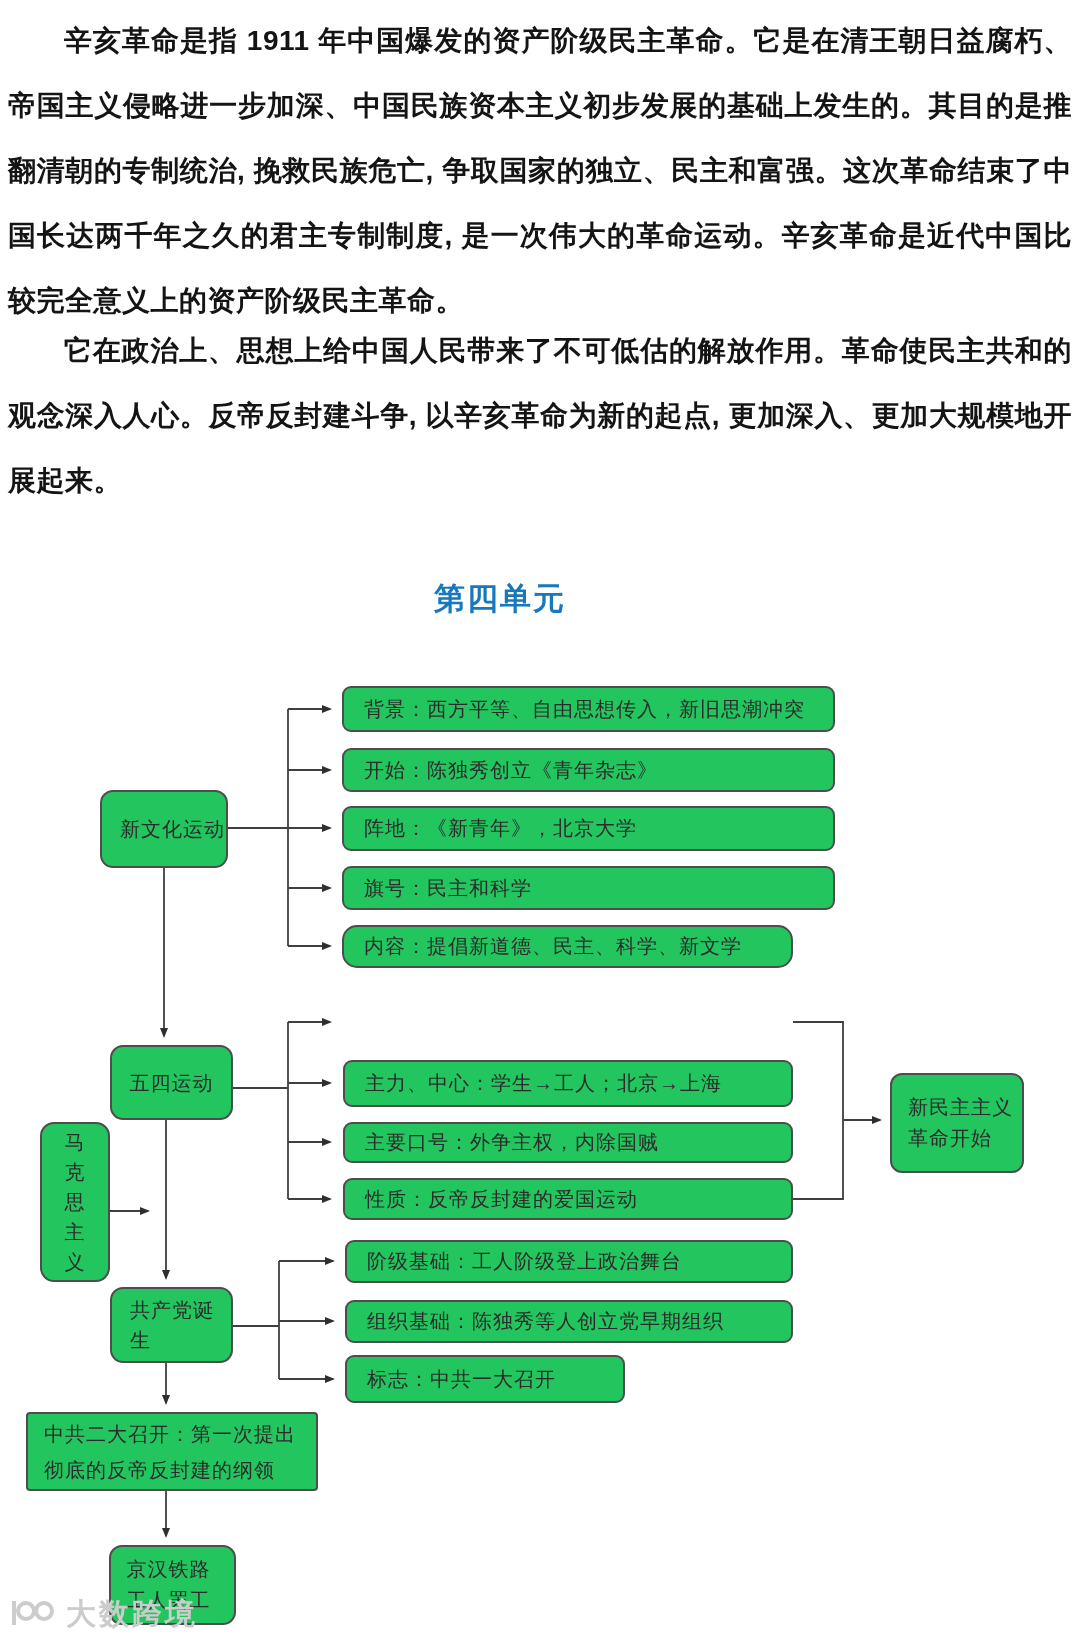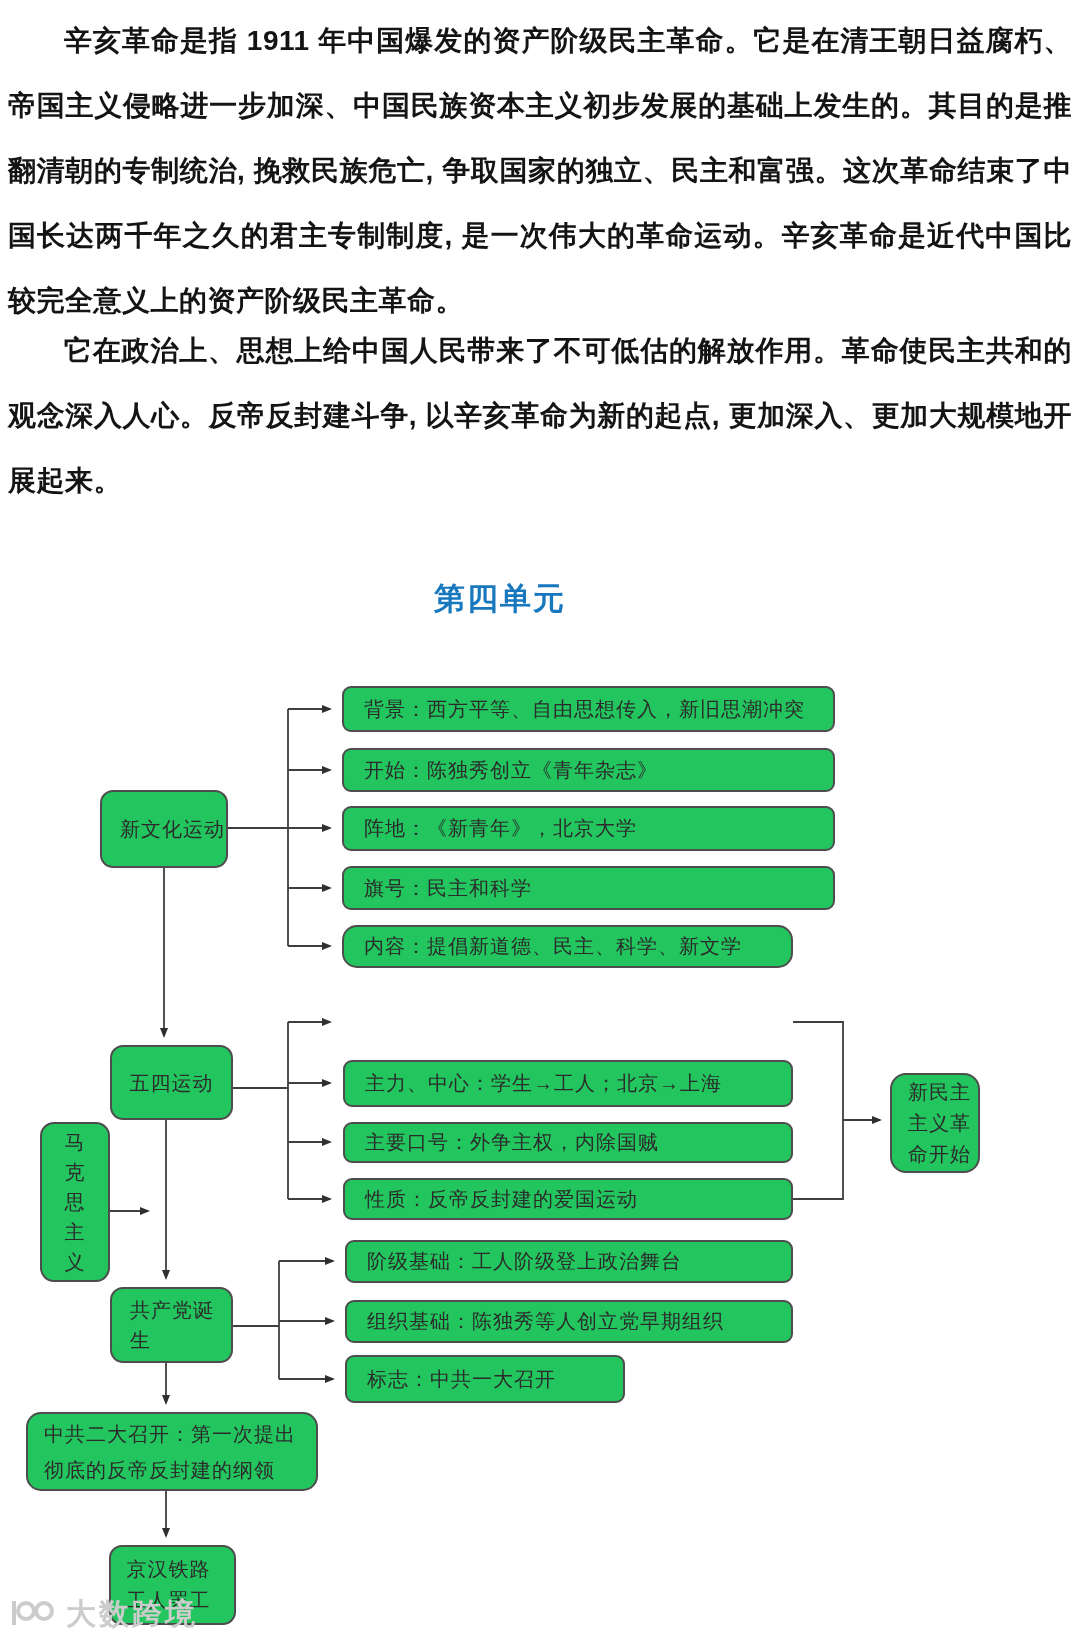--- a/index.html
+++ b/index.html
@@ -16,21 +16,21 @@
         background:#22c55e;font-family:"Liberation Serif",serif;color:#2b2b2b;
         font-size:20px;letter-spacing:1px;display:flex;align-items:center;}
   .leaf{padding-left:20px;border-radius:9px;}
   .hub{border-radius:13px;padding-left:18px;line-height:30px;}
   .hub .txt{display:block;}
   .center{justify-content:center;padding-left:0;}
   .vstack{justify-content:flex-end;text-align:center;line-height:30px;padding-left:0;}
   .vstack .txt{display:block;width:26px;word-break:break-all;margin:0 auto;}
   .wrap4 .txt{display:block;width:92px;word-break:break-all;margin:0 auto;text-align:left;}
   .resbox{border-radius:12px;padding:6px 6px 6px 16px;line-height:31px;}
-  .bigbox{border-radius:15px;padding:10px 16px;line-height:36px;}
+  .bigbox{border-radius:4px;padding:10px 16px;line-height:36px;}
   .watermark{position:absolute;left:6px;top:944px;display:flex;align-items:center;gap:8px;
         color:#cccccc;font-weight:bold;font-size:30px;letter-spacing:3px;
         font-family:"Liberation Sans",sans-serif;}
 </style>
 </head>
 <body>
 
 <div class="page">
 
   <div class="para" style="top:8px;">辛亥革命是指 1911 年中国爆发的资产阶级民主革命。它是在清王朝日益腐朽、帝国主义侵略进一步加深、中国民族资本主义初步发展的基础上发生的。其目的是推翻清朝的专制统治, 挽救民族危亡, 争取国家的独立、民主和富强。这次革命结束了中国长达两千年之久的君主专制制度, 是一次伟大的革命运动。辛亥革命是近代中国比较完全意义上的资产阶级民主革命。</div>
@@ -87,21 +87,21 @@
     </div>
 
     <div class="node vstack" style="left:40px;top:472px;width:70px;height:160px;border-radius:14px;">
       <span class="txt">马克思主义</span>
     </div>
 
     <div class="node hub" style="left:110px;top:637px;width:123px;height:76px;">
       <span class="txt">共产党诞生</span>
     </div>
 
-    <div class="node resbox" style="left:890px;top:423px;width:90px;height:100px;border-radius:16px;">
+    <div class="node resbox" style="left:890px;top:423px;width:134px;height:100px;">
       <span class="txt">新民主主义革命开始</span>
     </div>
 
     <div class="node bigbox" style="left:26px;top:762px;width:292px;height:79px;">
       <span class="txt">中共二大召开：第一次提出彻底的反帝反封建的纲领</span>
     </div>
 
     <div class="node wrap4 center" style="left:109px;top:895px;width:127px;height:80px;border-radius:13px;line-height:31px;">
       <span class="txt">京汉铁路工人罢工</span>
     </div>

